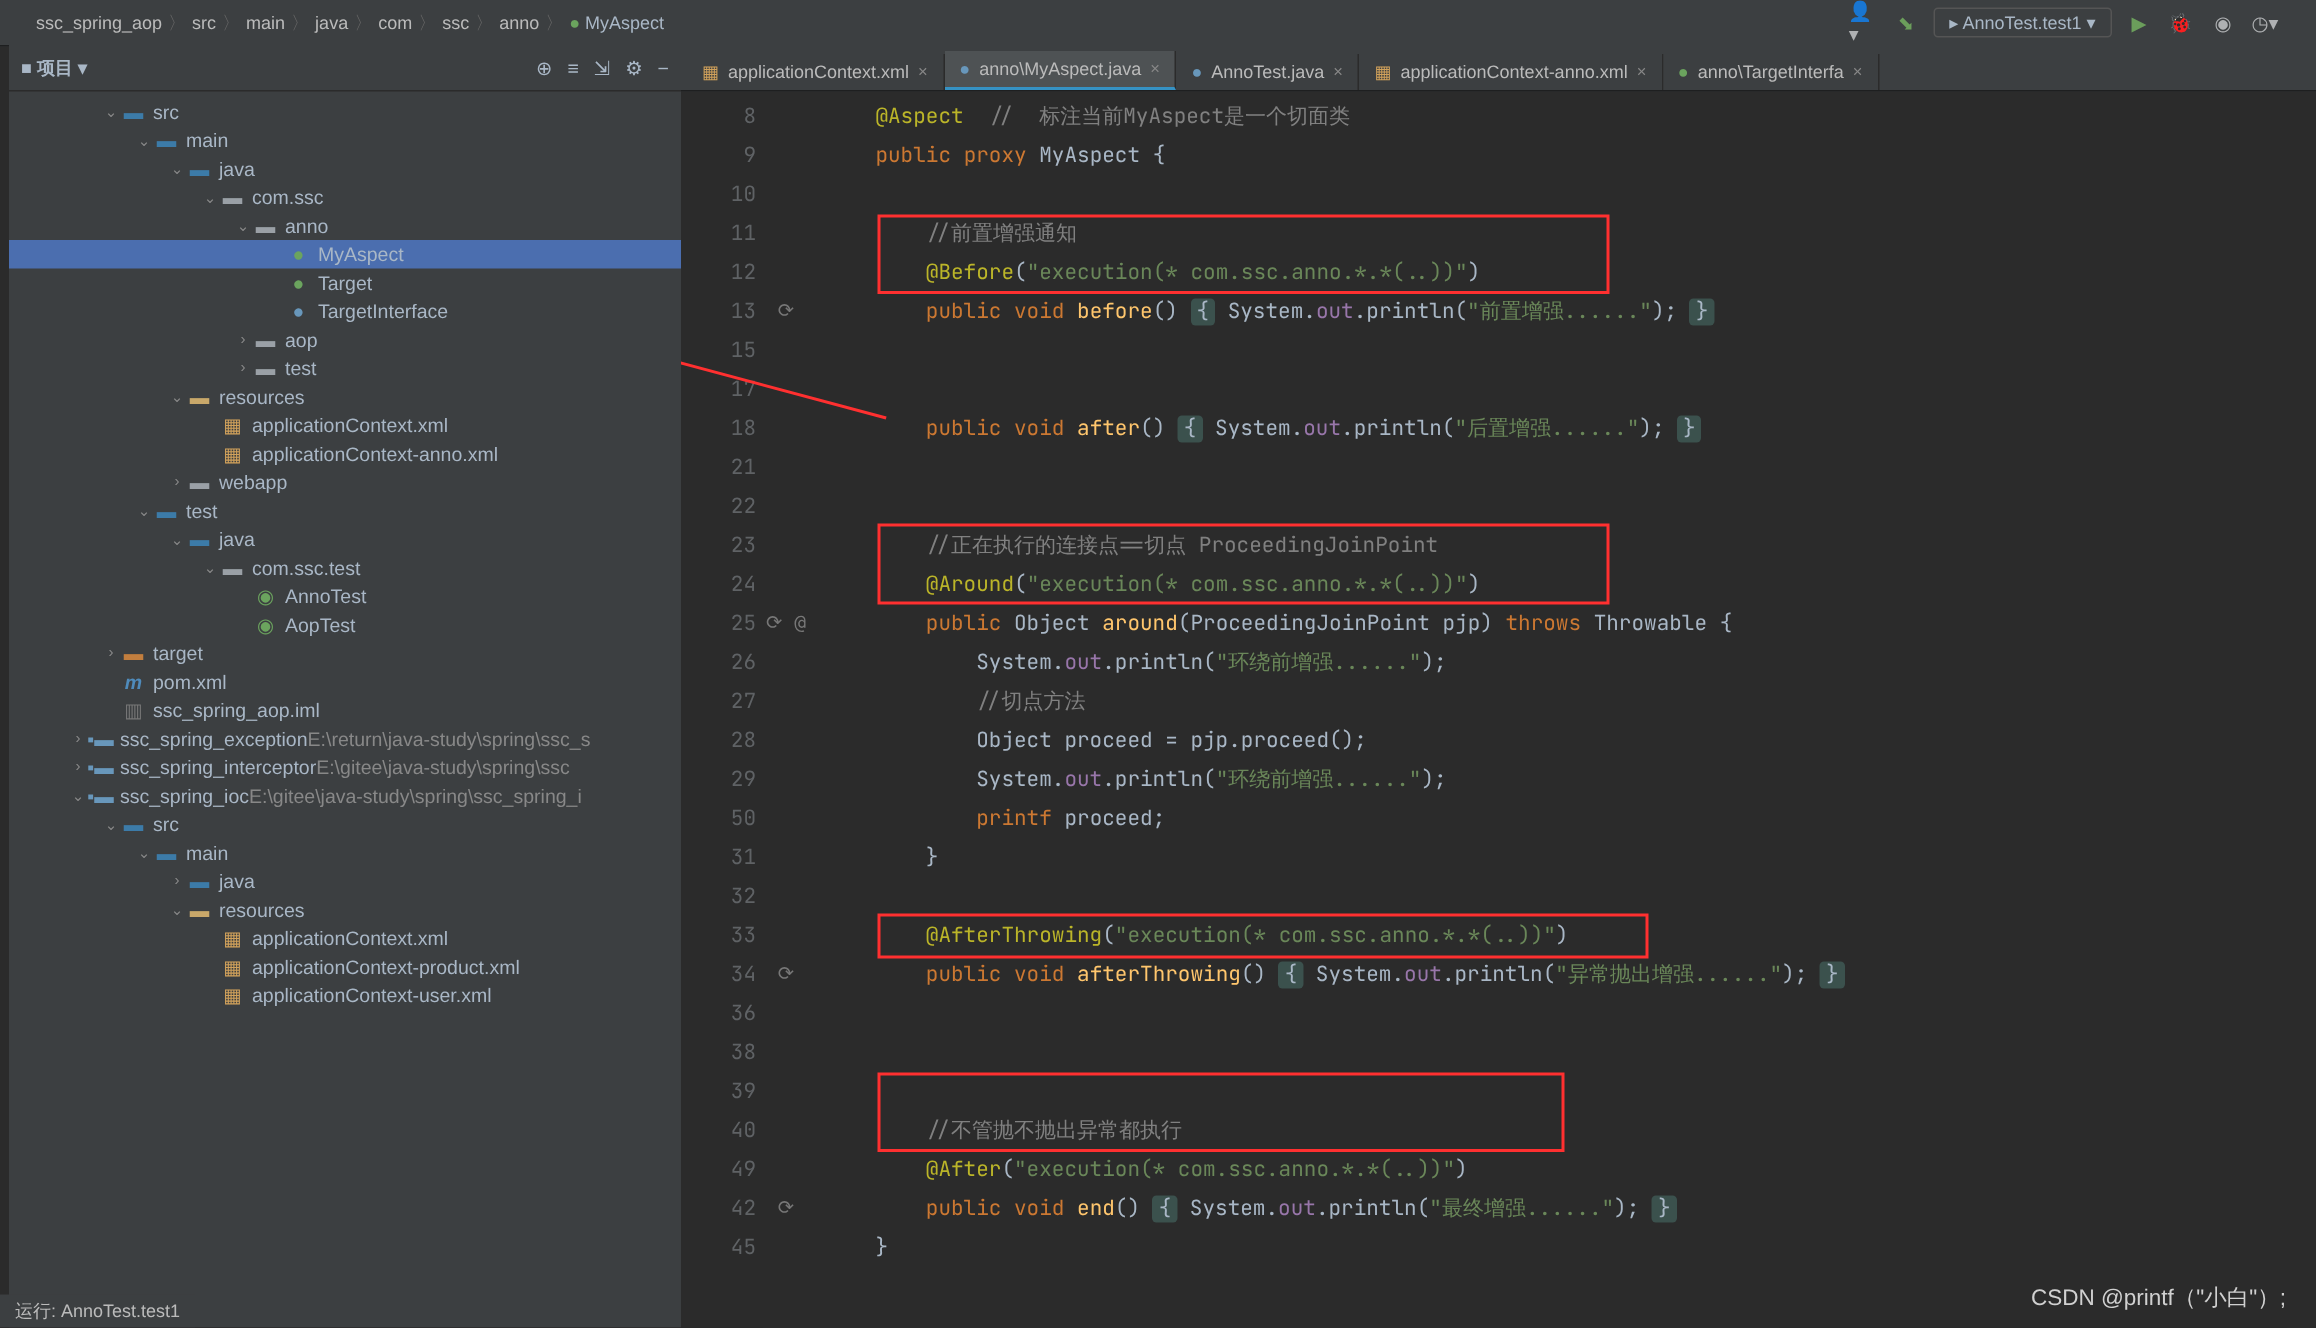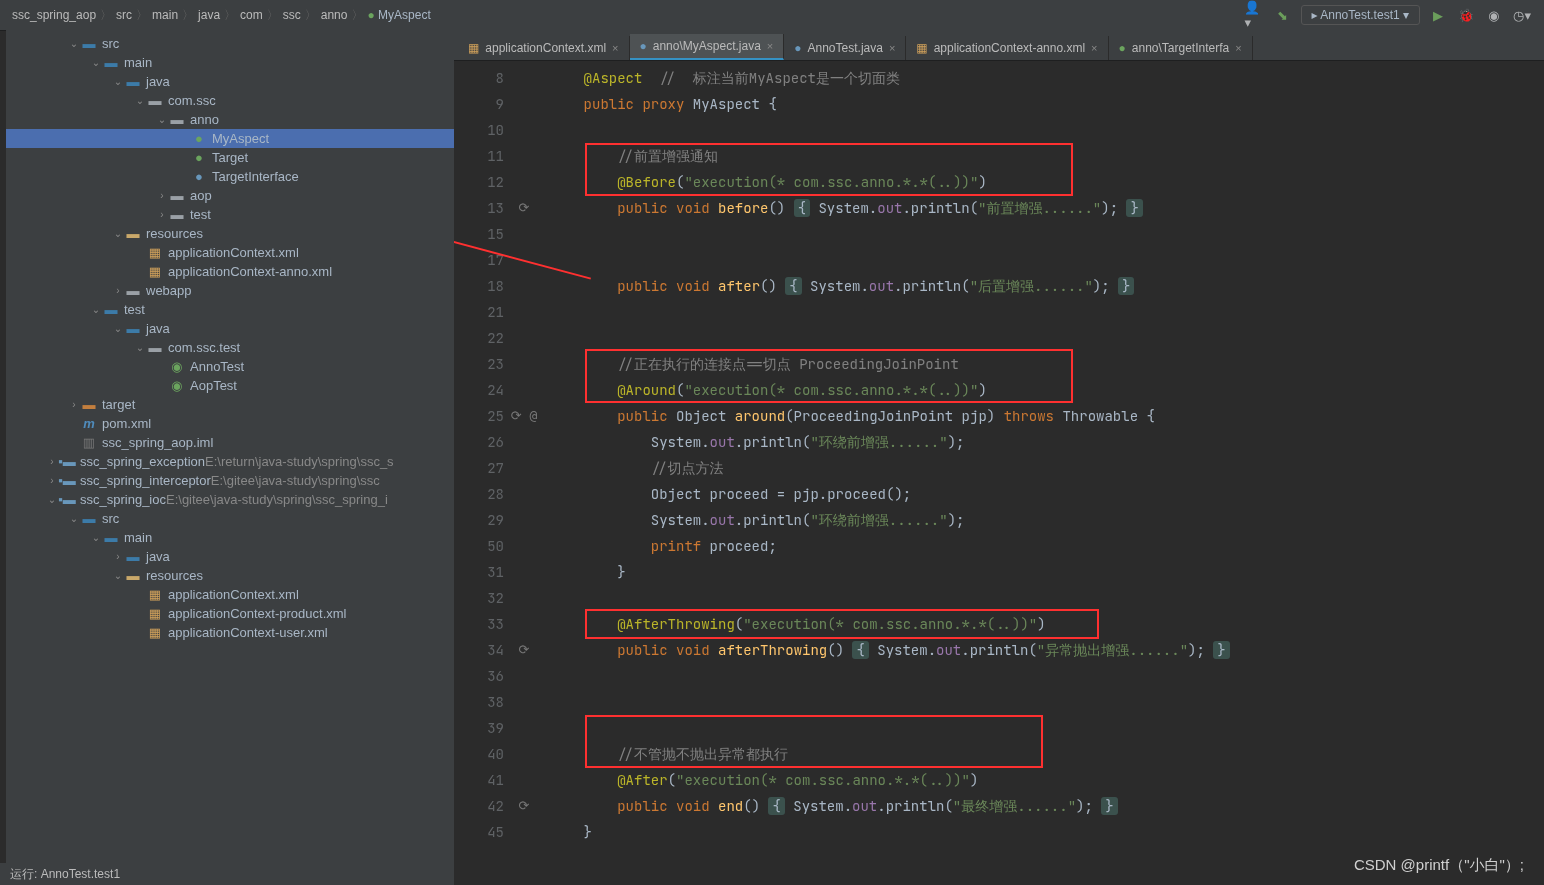--- a/index.html
+++ b/index.html
@@ -1,16 +1,16 @@
 <!DOCTYPE html>
 <html><head>
 <meta charset="utf-8">
 <style>
 body{margin:0;background:#2b2b2b;color:#a9b7c6;font-family:'Segoe UI',sans-serif;font-size:13px;overflow:hidden;width:1544px;height:885px;position:relative}
-.top-bar{height:30px;background:#3c3f41;display:flex;align-items:center;padding:0 12px;border-bottom:1px solid #1e1f20;justify-content:space-between}
+.top-bar{height:30px;background:#3c3f41;display:flex;align-items:center;padding:0 24px;border-bottom:1px solid #1e1f20;justify-content:space-between}
 .breadcrumb{display:flex;align-items:center;gap:4px;font-size:12px;color:#bbb}
 .breadcrumb span.sep{color:#666}
 .bc-class{color:#a9b7c6}
 .top-right{display:flex;align-items:center;gap:8px}
 .run-config{background:#3c3f41;border:1px solid #555;padding:2px 10px;border-radius:3px;font-size:12px}
 .icon-btn{width:20px;height:20px;display:flex;align-items:center;justify-content:center;color:#afb1b3;cursor:pointer}
 .project-panel{position:absolute;left:6px;top:30px;width:448px;height:855px;background:#3c3f41;border-right:1px solid #1e1f20;display:flex;flex-direction:column}
 .project-header{height:30px;display:flex;align-items:center;padding:0 8px;border-bottom:1px solid #2b2b2b;justify-content:space-between}
 .project-title{font-weight:bold;font-size:12px}
 .project-tools{display:flex;gap:10px}
@@ -72,20 +72,30 @@
     <span class="icon-btn" style="color:#6b9e5b">⬊</span>
     <span class="run-config">▸ <span>AnnoTest.test1</span> ▾</span>
     <span class="icon-btn" style="color:#6b9e5b">▶</span>
     <span class="icon-btn" style="color:#6b9e5b">🐞</span>
     <span class="icon-btn">◉</span>
     <span class="icon-btn">◷▾</span>
   </div>
 </div>
 
 <div class="project-panel">
+  <div class="project-header">
+    <span class="project-title">■ <span>项目</span> ▾</span>
+    <span class="project-tools">
+      <span>⊕</span>
+      <span>≡</span>
+      <span>⇲</span>
+      <span>⚙</span>
+      <span>−</span>
+    </span>
+  </div>
   <div class="tree" id="tree">
       <div class="tree-item" style="padding-left: 62px;">
         <span class="arrow">⌄</span>
         <span class="icon folder-src">▬</span>
         <span>src</span>
       </div>
       <div class="tree-item" style="padding-left: 84px;">
         <span class="arrow">⌄</span>
         <span class="icon folder-src">▬</span>
         <span>main</span>
@@ -296,21 +306,21 @@
         <div>29</div>
         <div>50</div>
         <div>31</div>
         <div>32</div>
         <div>33</div>
         <div>34</div>
         <div>36</div>
         <div>38</div>
         <div>39</div>
         <div>40</div>
-        <div>41</div>
+        <div>49</div>
         <div>42</div>
         <div>45</div>
       </div>
     <div class="gutter2" id="gutter2">
         <div>&nbsp;</div>
         <div>&nbsp;</div>
         <div>&nbsp;</div>
         <div>&nbsp;</div>
         <div>&nbsp;</div>
         <div>⟳</div>

